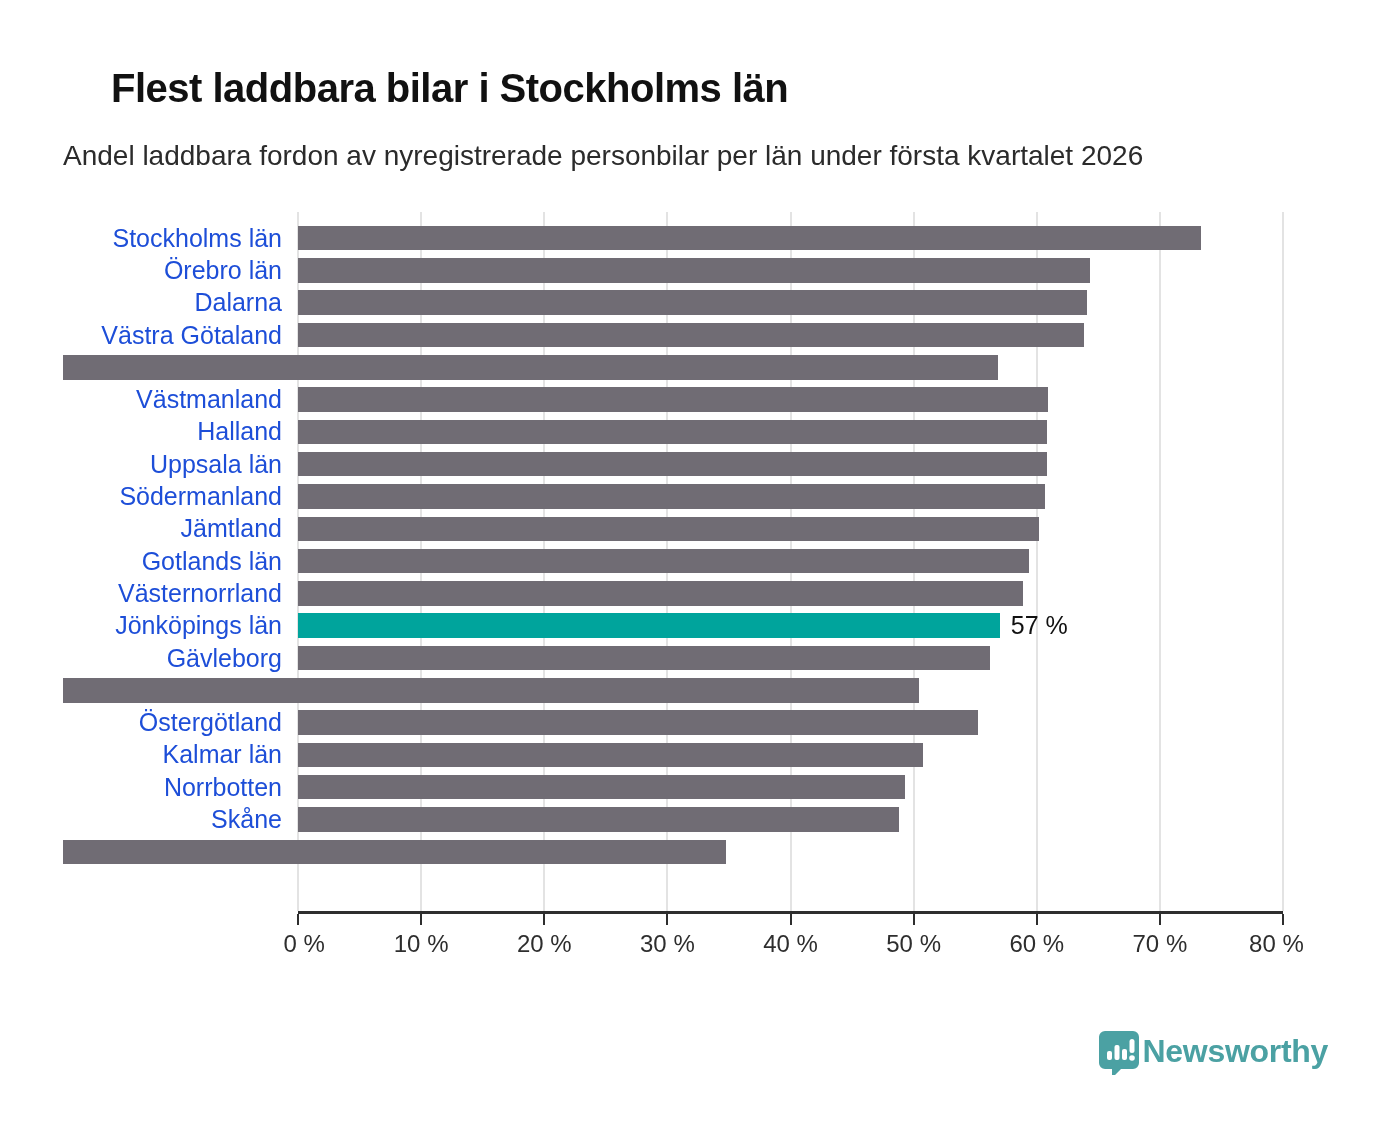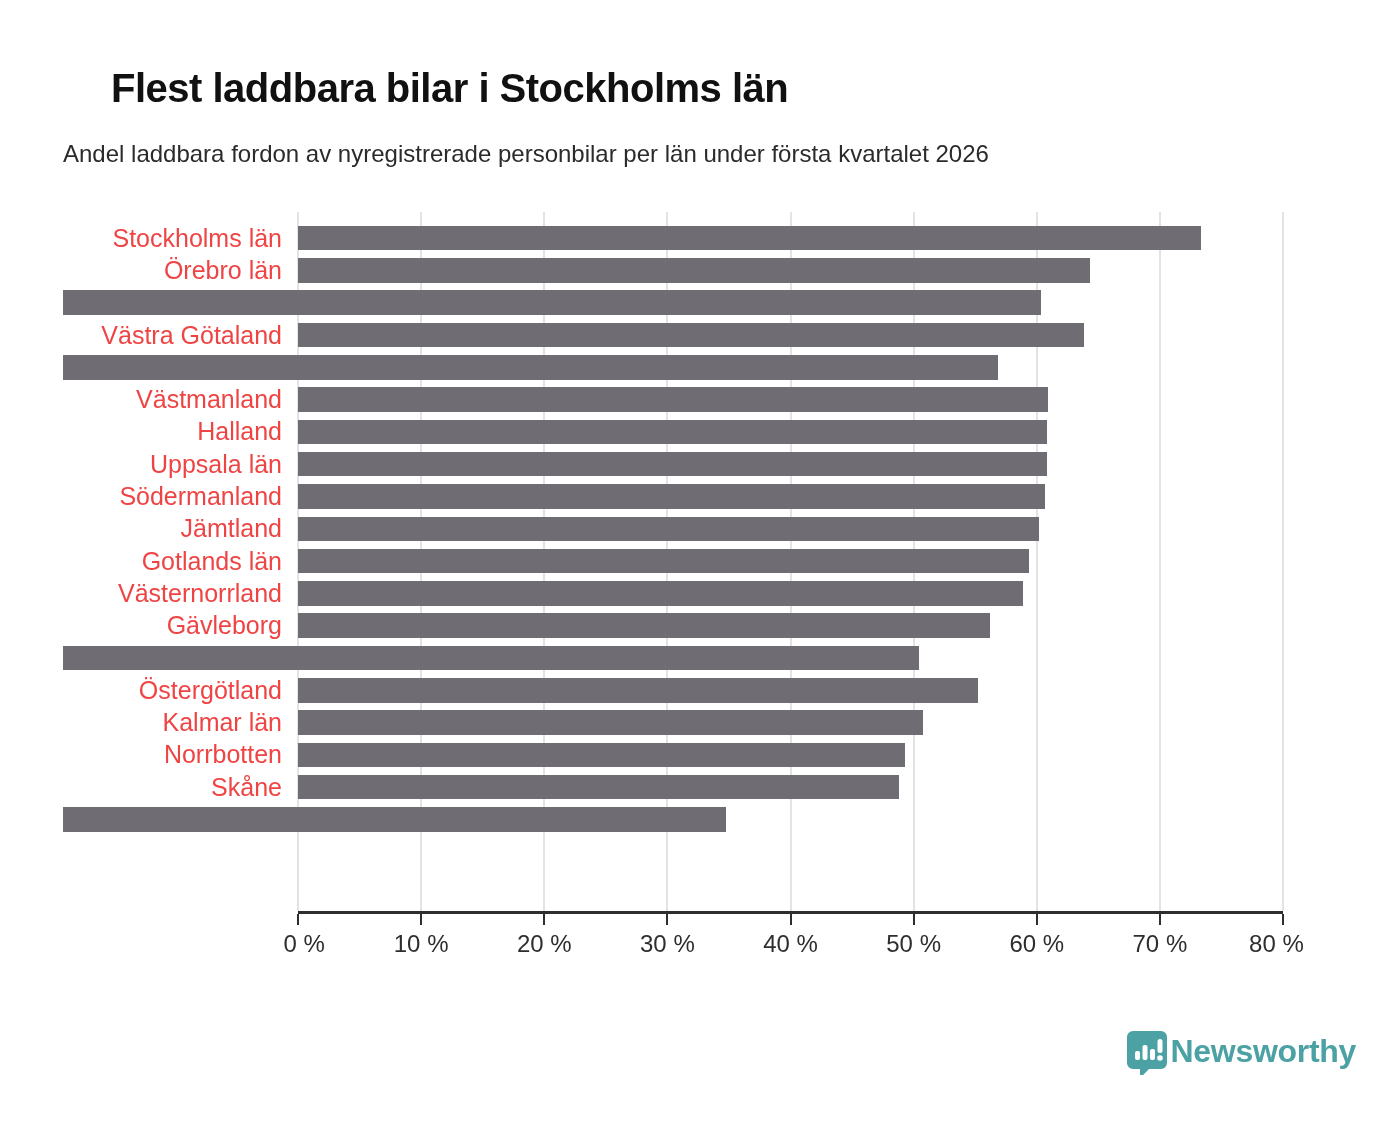--- a/index.html
+++ b/index.html
@@ -12,41 +12,41 @@
     overflow: hidden;
   }
   .title {
     position: absolute; left: 63px; top: 66px;
     font-size: 40px; font-weight: 700; color: #111111;
     letter-spacing: -0.5px;
     margin-left: 48px;
   }
   .subtitle {
     position: absolute; left: 63px; top: 140px;
-    font-size: 24px; font-weight: 400; color: #2b2b2b;
+    font-size: 28px; font-weight: 400; color: #2b2b2b;
   }
   .chart {
     position: absolute; left: 63px; top: 222px;
     width: 1220px; height: 770px;
   }
   .gridlines {
     position: absolute; left: 235px; top: -10px;
     width: 985px; height: 699px;
   }
   .gridline {
     position: absolute; top: 0; bottom: 0;
     width: 2px; margin-left: -1px;
     background: #e3e3e3;
   }
   .rows { position: absolute; left: 0; top: 0; width: 100%; }
   .row { display: flex; align-items: center; height: 32.3px; }
   .row-label {
     width: 235px; padding-right: 16px;
     text-align: right;
-    font-size: 25px; color: #ef4444;
+    font-size: 25px; color: #1d4ed8;
     white-space: nowrap;
   }
   .track { position: relative; flex: 1; height: 24.5px; }
   .bar {
     position: absolute; left: 0; top: 0; height: 100%;
     background: #706c74;
   }
   .bar.highlight { background: #00a49c; }
   .bar-value-label {
     position: absolute; top: 50%; transform: translateY(-52%);
@@ -63,21 +63,21 @@
     margin-left: -1px; background: #2e2e2e;
   }
   .tick-label {
     position: absolute; top: 16px;
     transform: translateX(-50%);
     font-size: 24px; color: #2e2e2e; white-space: nowrap;
   }
   .tick-label.first { transform: translateX(-35%); }
   .tick-label.last { transform: translateX(-62%); }
   .branding {
-    position: absolute; right: 44px; top: 1027px;
+    position: absolute; right: 72px; top: 1027px;
     display: flex; align-items: center; 
   }
   .logo-text {
     font-size: 32px; font-weight: 700; color: #4ba1a3;
     letter-spacing: -0.3px;
   }
 </style>
 </head>
 <body>
 
@@ -103,20 +103,21 @@
           <div class="bar" style="width: 91.625%;"></div>
         </div>
       </div>
       <div class="row">
         <div class="row-label">Örebro län</div>
         <div class="track">
           <div class="bar" style="width: 80.375%;"></div>
         </div>
       </div>
       <div class="row">
+        <div class="row-label">Dalarna</div>
         <div class="track">
           <div class="bar" style="width: 80.125%;"></div>
         </div>
       </div>
       <div class="row">
         <div class="row-label">Västra Götaland</div>
         <div class="track">
           <div class="bar" style="width: 79.75%;"></div>
         </div>
       </div>
@@ -158,20 +159,27 @@
       <div class="row">
         <div class="row-label">Gotlands län</div>
         <div class="track">
           <div class="bar" style="width: 74.25%;"></div>
         </div>
       </div>
       <div class="row">
         <div class="row-label">Västernorrland</div>
         <div class="track">
           <div class="bar" style="width: 73.625%;"></div>
+        </div>
+      </div>
+      <div class="row">
+        <div class="row-label">Jönköpings län</div>
+        <div class="track">
+          <div class="bar highlight" style="width: 71.25%;"></div>
+          <span class="bar-value-label" style="left: 71.25%;">57 %</span>
         </div>
       </div>
       <div class="row">
         <div class="row-label">Gävleborg</div>
         <div class="track">
           <div class="bar" style="width: 70.25%;"></div>
         </div>
       </div>
       <div class="row">
         <div class="track">

